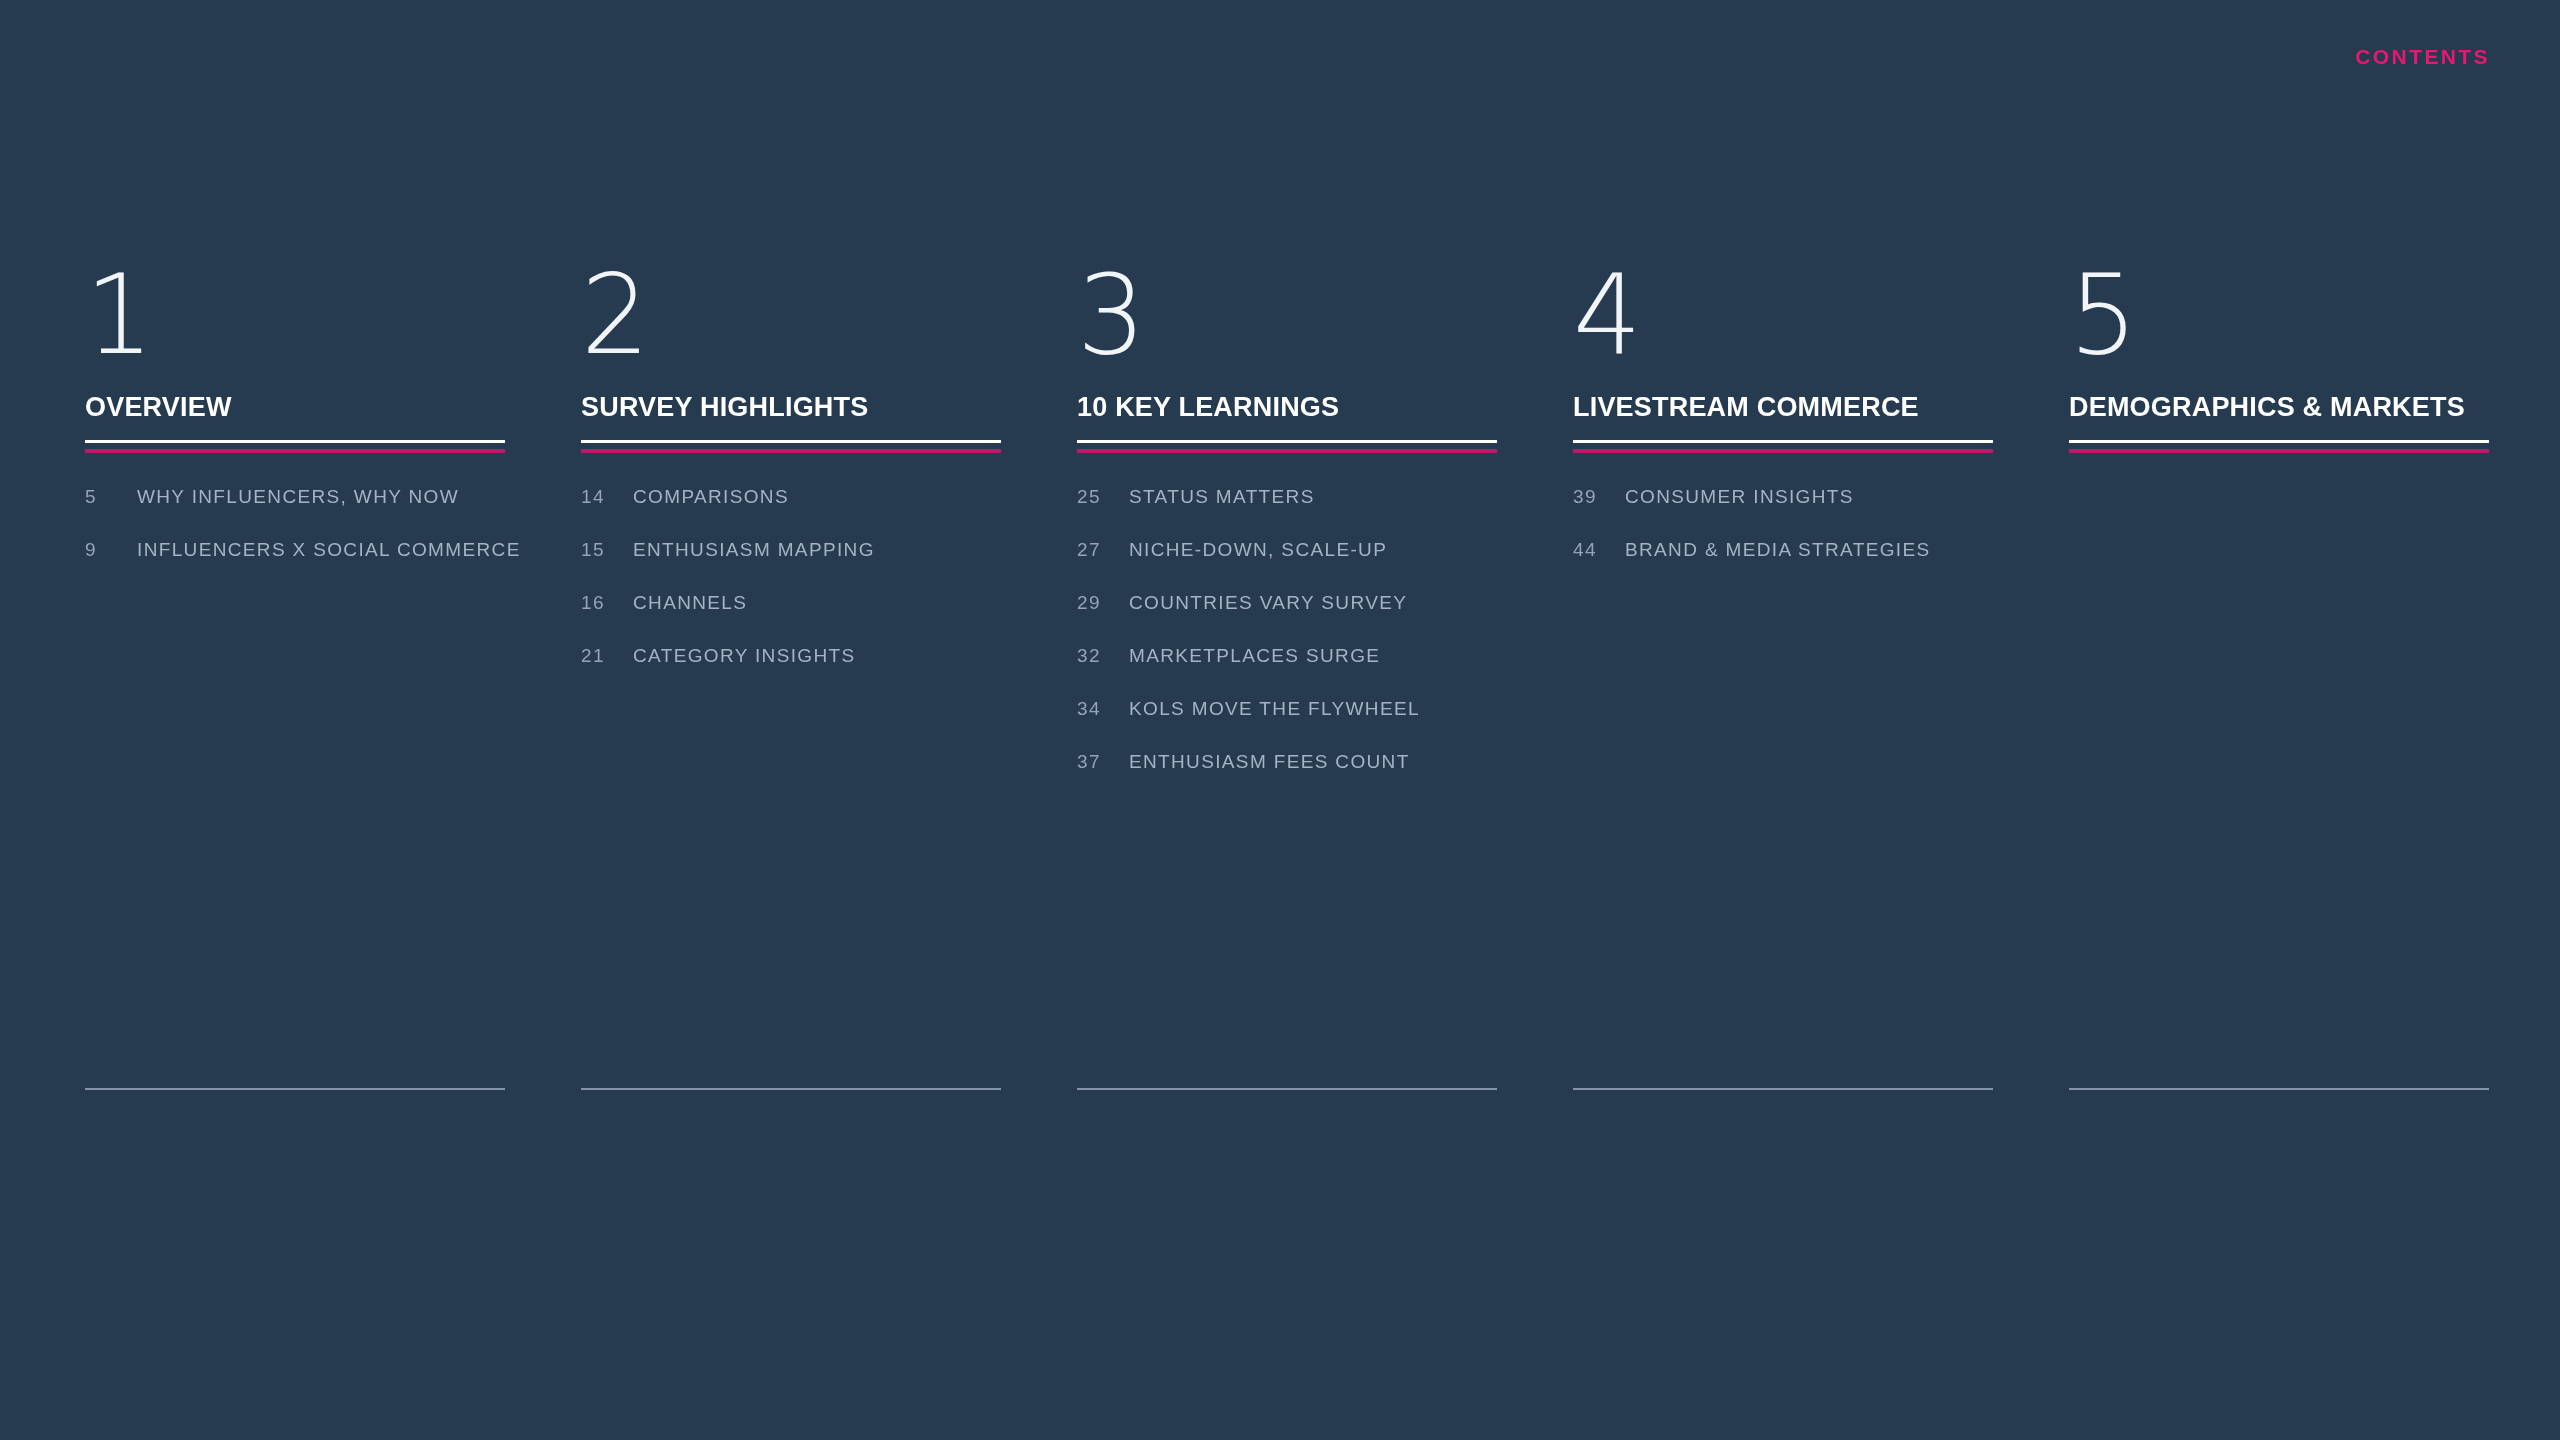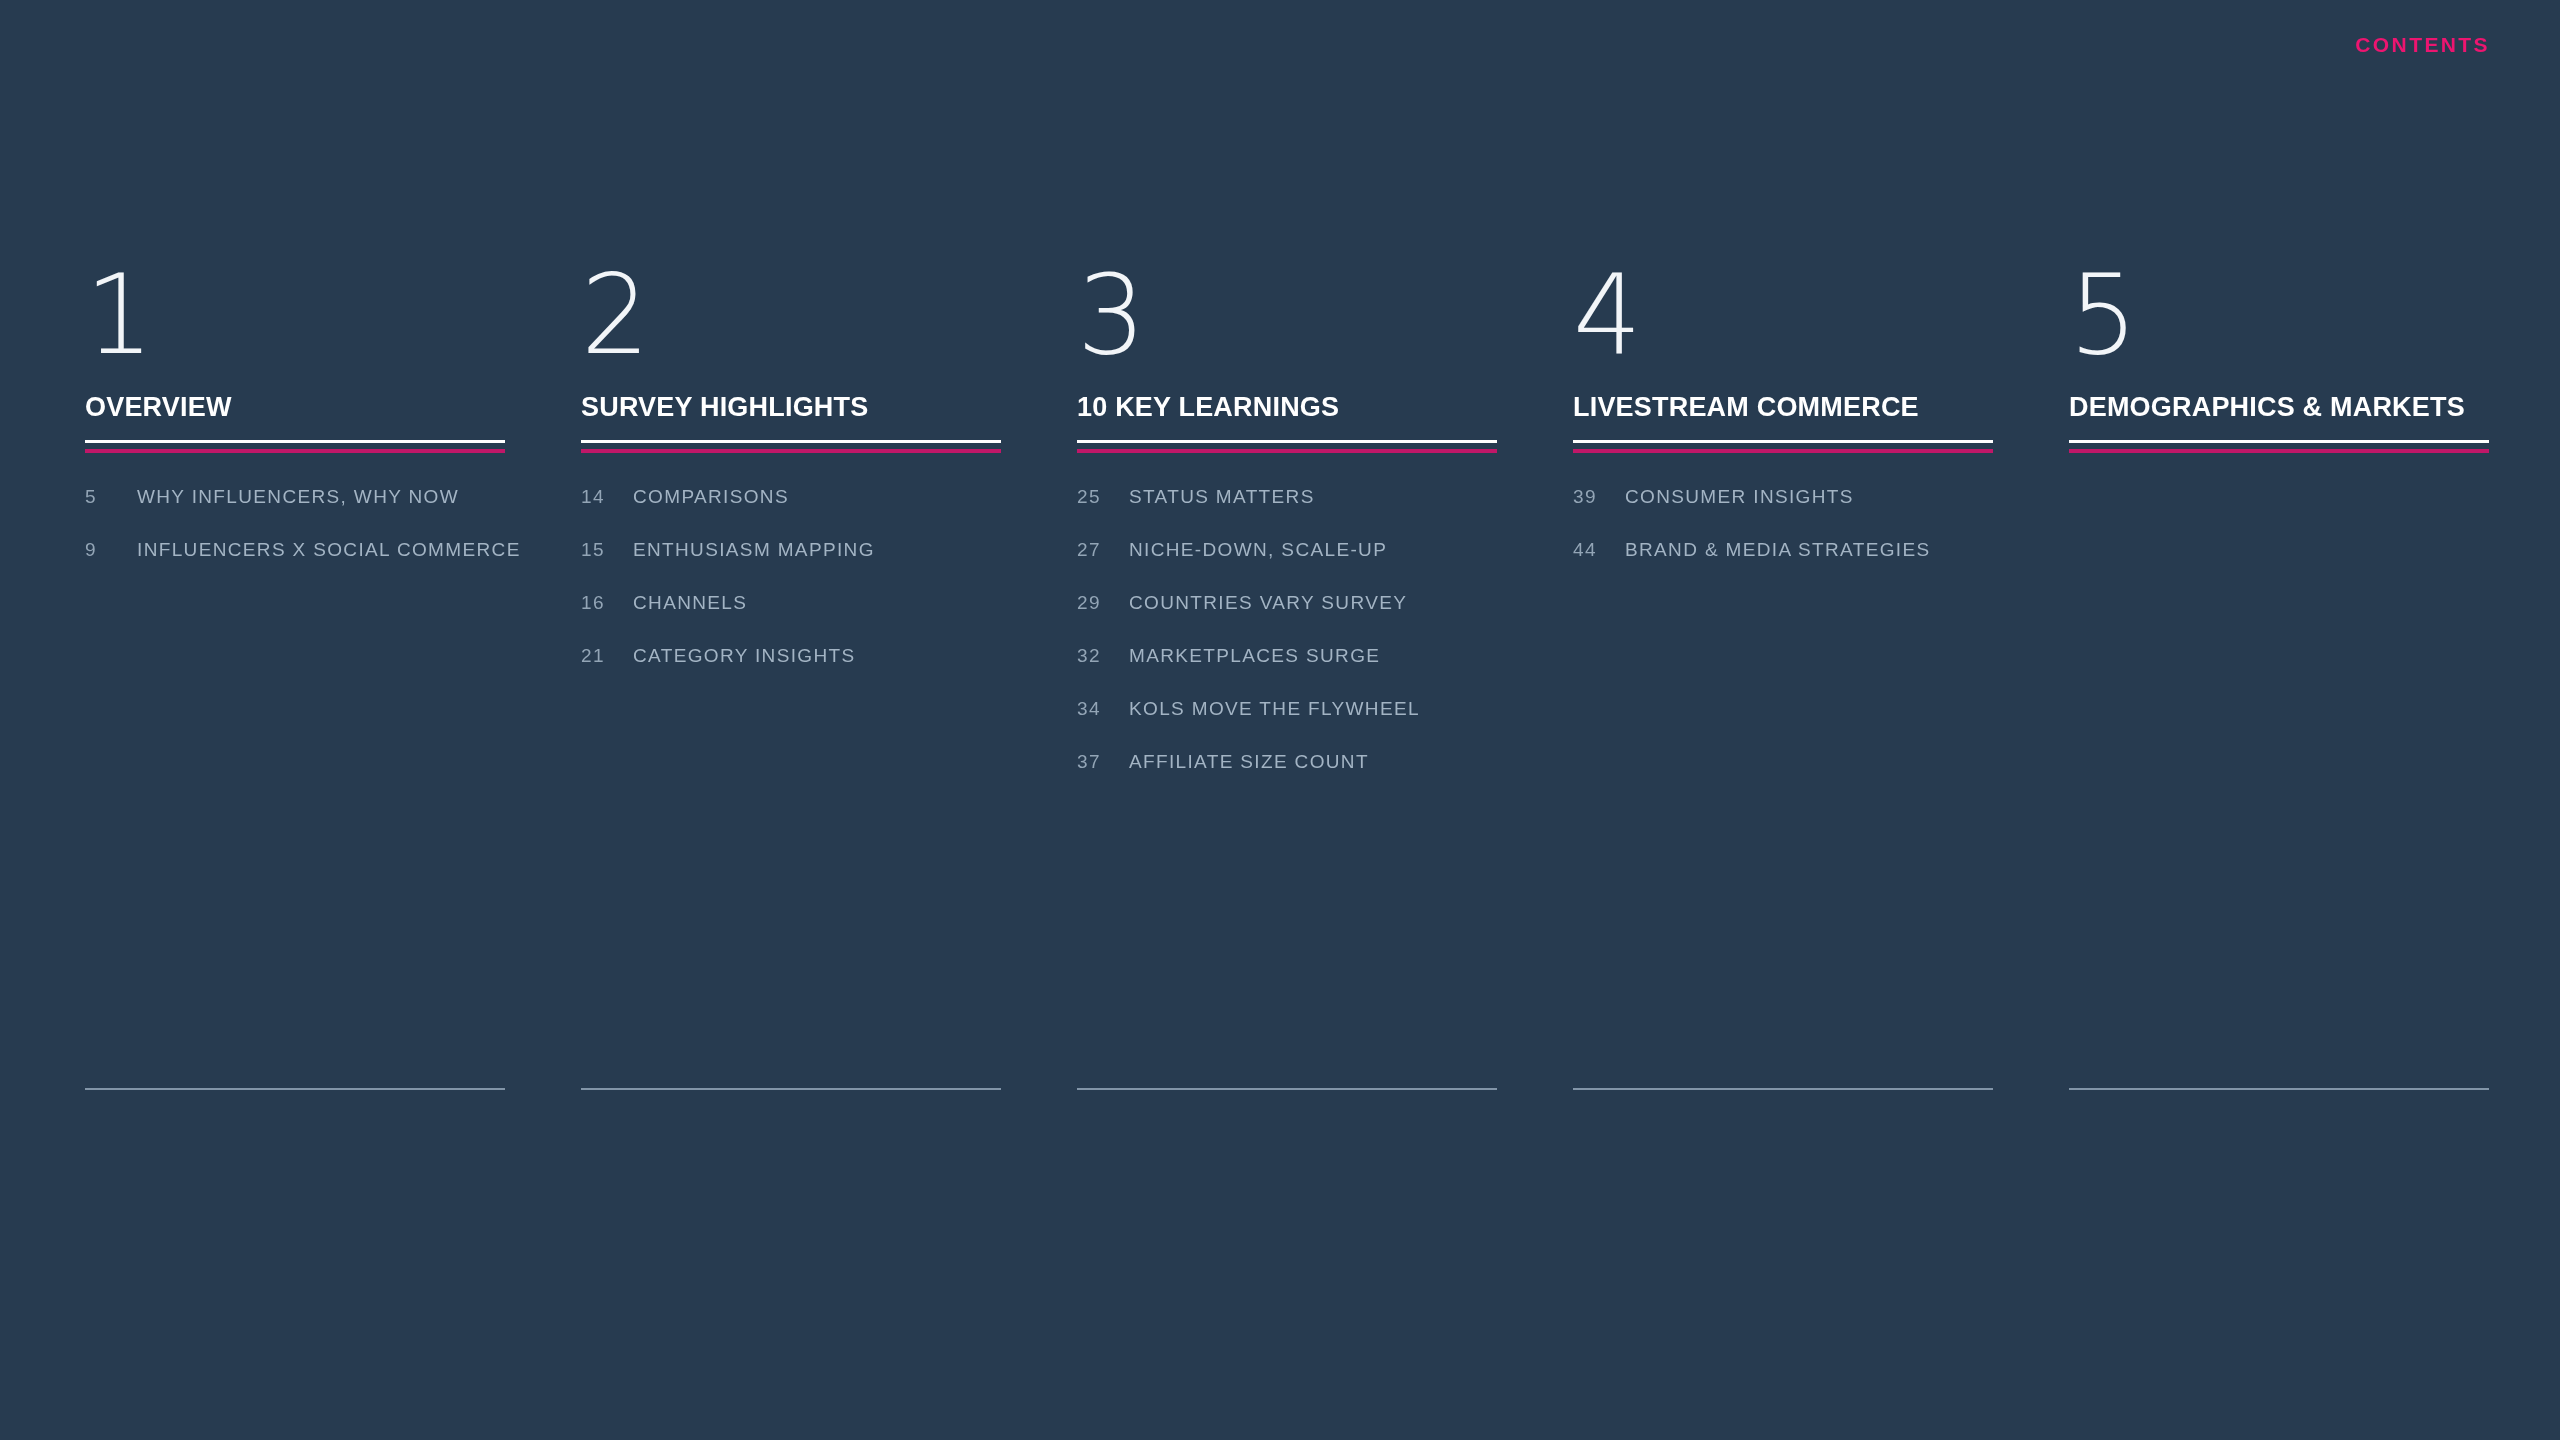--- a/index.html
+++ b/index.html
@@ -12,21 +12,21 @@
     background: #273B50;
     font-family: "Liberation Sans", sans-serif;
     overflow: hidden;
     position: relative;
     -webkit-font-smoothing: antialiased;
   }
 
   
   #contents-eyebrow {
     position: absolute;
-    top: 34px;
+    top: 46px;
     left: 0;
     width: 2490px;
     text-align: right;
     font-size: 21px;
     font-weight: bold;
     letter-spacing: 2.4px;
     color: #EC1570;
     line-height: 1;
   }
 
@@ -203,21 +203,21 @@
         <div class="entry">
           <span class="entry-page">32</span>
           <span class="entry-label">MARKETPLACES SURGE</span>
         </div>
         <div class="entry">
           <span class="entry-page">34</span>
           <span class="entry-label">KOLS MOVE THE FLYWHEEL</span>
         </div>
         <div class="entry">
           <span class="entry-page">37</span>
-          <span class="entry-label">AFFILIATE SIZE COUNT</span>
+          <span class="entry-label">ENTHUSIASM FEES COUNT</span>
         </div>
       </div>
     </div>
     <div class="column">
       <div class="col-number">4</div>
       <div class="col-title">LIVESTREAM COMMERCE</div>
       <div class="rules">
         <div class="rule-white"></div>
         <div class="rule-pink"></div>
       </div>

